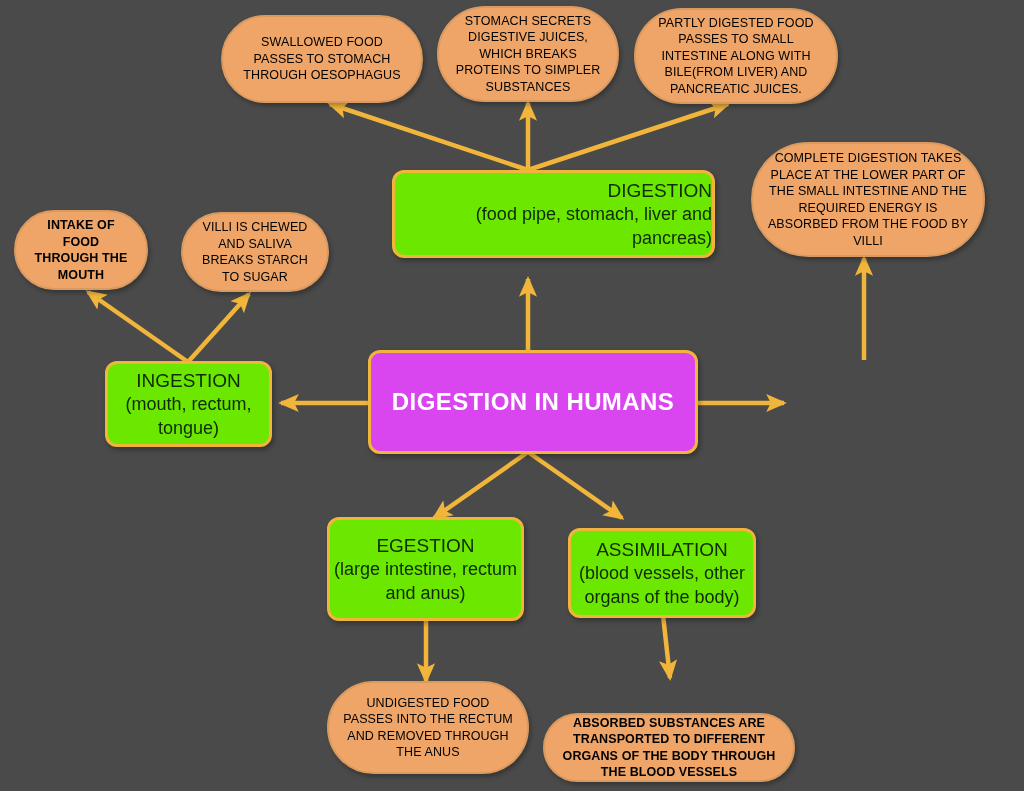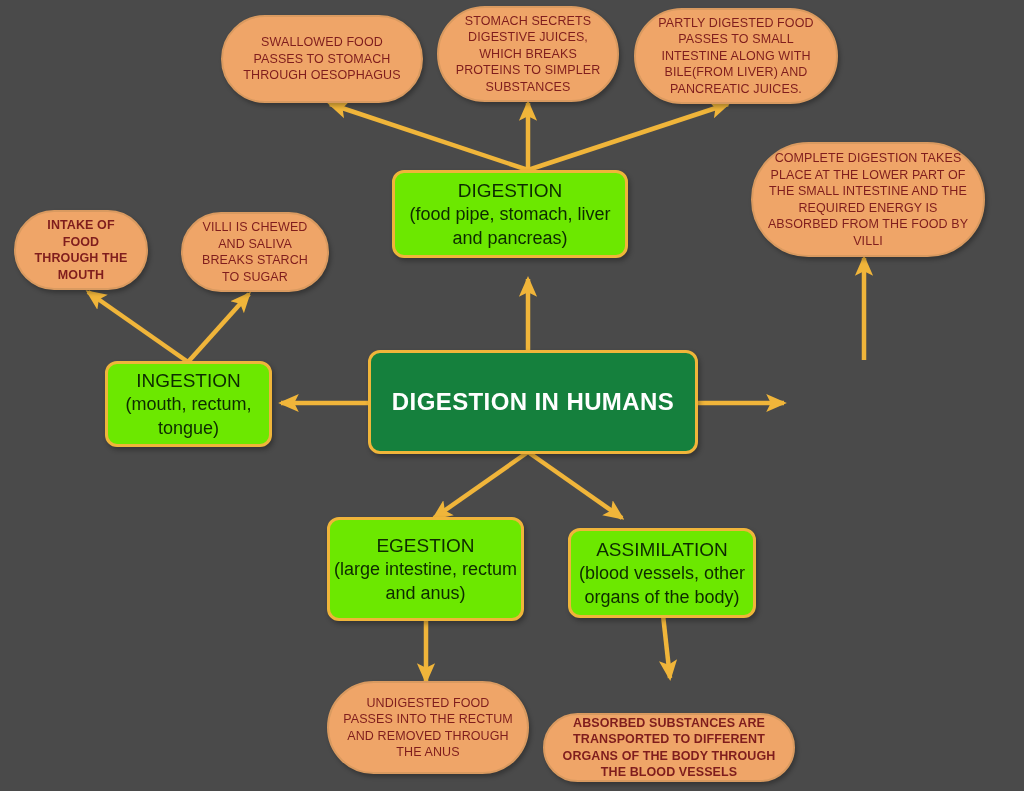--- a/index.html
+++ b/index.html
@@ -28,38 +28,38 @@
     display: flex;
     align-items: center;
     justify-content: center;
     text-align: center;
     z-index: 3;
   }
   .oval {
     background: #efa568;
     border: 2px solid #d99a60;
     border-radius: 999px;
-    color: #7f1d1d;
+    color: #000000;
     font-size: 12.5px;
     line-height: 1.32;
     letter-spacing: 0.1px;
     padding: 6px 14px;
     box-shadow: 2px 3px 4px rgba(0,0,0,0.28);
   }
   .box {
     border: 3px solid #f0b53a;
     border-radius: 12px;
     box-shadow: 2px 3px 5px rgba(0,0,0,0.30);
   }
   .box-green {
     background: #6ce800;
     color: #0d2b00;
   }
   .box-red {
-    background: #15803d;
+    background: #d946ef;
     color: #ffffff;
   }
   .box-title {
     font-size: 19px;
     line-height: 1.32;
     font-weight: 400;
   }
   .box-sub {
     font-size: 18px;
     line-height: 1.32;
@@ -114,21 +114,21 @@
     <div class="inner box-center-title">DIGESTION IN HUMANS</div>
   </div>
 
   <div class="node box box-green" style="left:105px; top:361px; width:167px; height:86px;">
     <div class="inner">
       <div class="box-title">INGESTION</div>
       <div class="box-sub">(mouth, rectum, tongue)</div>
     </div>
   </div>
 
-  <div class="node box box-green" style="left:392px; top:170px; width:236px; height:88px;">
+  <div class="node box box-green" style="left:392px; top:170px; width:323px; height:88px;text-align:right;">
     <div class="inner">
       <div class="box-title">DIGESTION</div>
       <div class="box-sub">(food pipe, stomach, liver and pancreas)</div>
     </div>
   </div>
 
 
   <div class="node box box-green" style="left:327px; top:517px; width:197px; height:104px;">
     <div class="inner">
       <div class="box-title">EGESTION</div>

